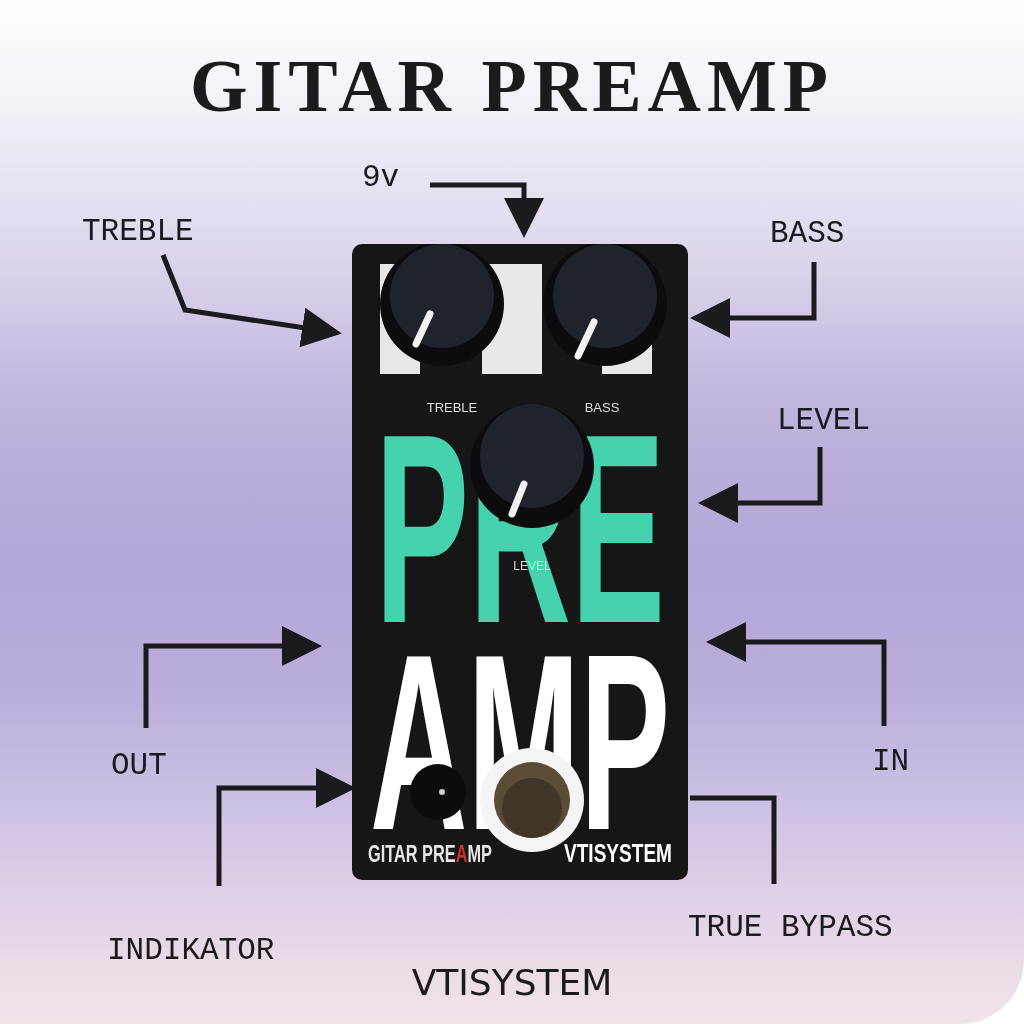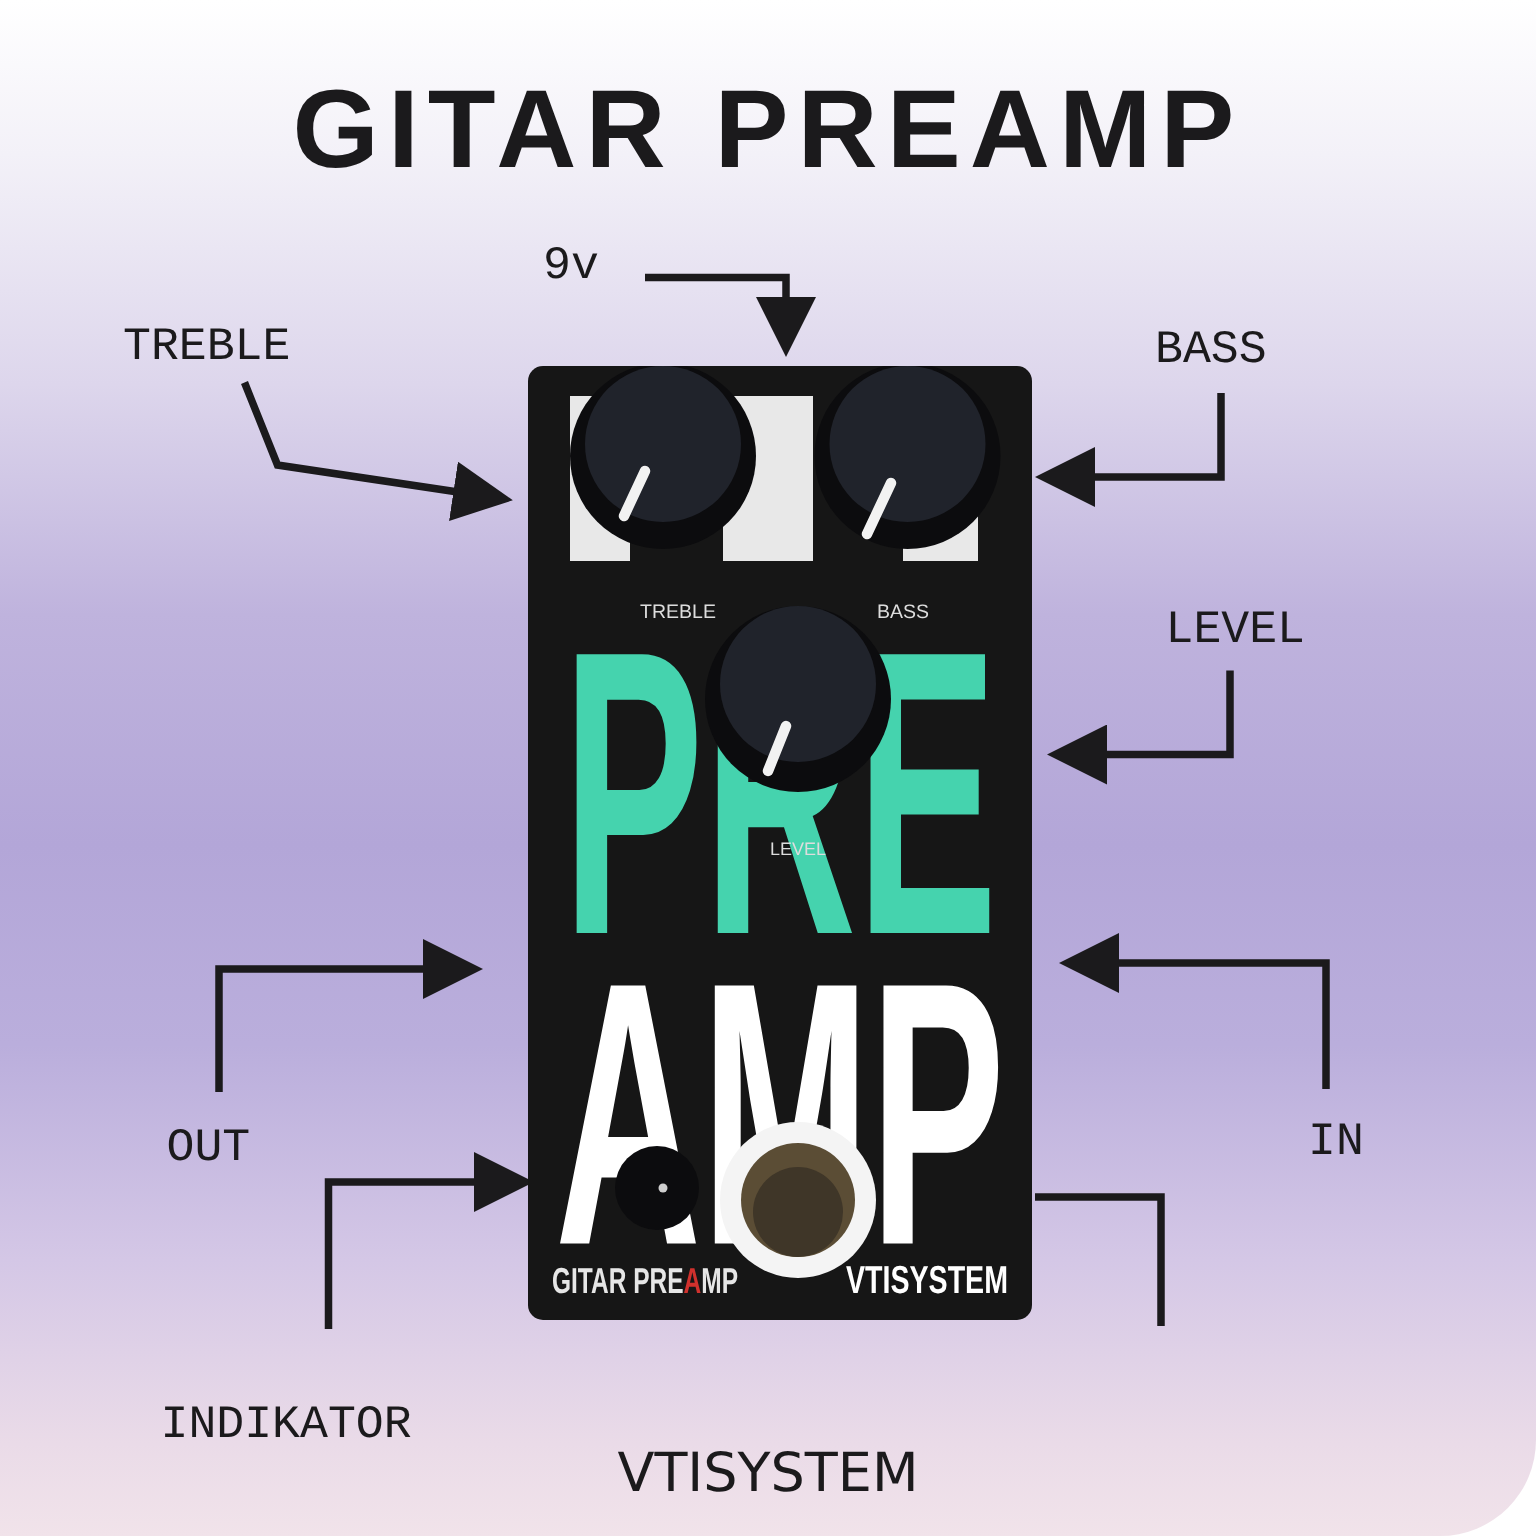--- a/index.html
+++ b/index.html
@@ -1,38 +1,39 @@
 <!DOCTYPE html>
 <html><head>
 <meta charset="utf-8">
 <style>
   html,body{margin:0;padding:0;background:#fff;}
   body{width:1024px;height:1024px;overflow:hidden;position:relative;font-family:"DejaVu Sans","Liberation Sans",sans-serif;}
   .canvas{position:absolute;left:0;top:0;width:1024px;height:1024px;border-radius:0 0 64px 0;
     background:linear-gradient(180deg,#ffffff 0%,#f3f1f8 10%,#ddd6ec 25%,#bfb3dd 40%,#b3a6d8 55%,#baaedc 68%,#d4c7e6 82%,#eadbe8 94%,#f1e3ea 100%);overflow:hidden;}
-  .title{position:absolute;left:0;width:1024px;top:46px;text-align:center;font-family:Liberation Sans, sans-serif;font-weight:bold;font-size:74px;letter-spacing:6px;color:#1b1a1c;line-height:80px;}
+  .title{position:absolute;left:0;width:1024px;top:46px;text-align:center;font-family:Liberation Serif, serif;font-weight:bold;font-size:74px;letter-spacing:6px;color:#1b1a1c;line-height:80px;}
   .lbl{position:absolute;font-family:Liberation Mono, monospace;font-size:31px;color:#1b1a1c;line-height:36px;white-space:nowrap;}
   svg.arrows{position:absolute;left:0;top:0;width:1024px;height:1024px;}
   .pedal{position:absolute;left:352px;top:244px;width:275px;height:636px;}
   .footer{position:absolute;left:0;width:1024px;top:962px;text-align:center;font-family:"DejaVu Sans",sans-serif;font-size:36px;color:#1b1a1c;}
 </style>
 </head>
 <body>
 
 <div class="canvas">
 
   <div class="title">GITAR PREAMP</div>
 
   <div class="lbl" style="left:362px;top:160px;">9v</div>
   <div class="lbl" style="left:82px;top:214px;">TREBLE</div>
   <div class="lbl" style="left:770px;top:216px;">BASS</div>
   <div class="lbl" style="left:777px;top:403px;">LEVEL</div>
   <div class="lbl" style="left:111px;top:748px;">OUT</div>
   <div class="lbl" style="left:872px;top:744px;">IN</div>
   <div class="lbl" style="left:107px;top:889px;margin-top:44px;">INDIKATOR</div>
+  <div class="lbl" style="left:688px;top:910px;">TRUE BYPASS</div>
 
   <svg class="arrows" viewBox="0 0 1024 1024">
     <defs>
       <marker id="ah" markerWidth="8" markerHeight="8" refX="6" refY="4" orient="auto" markerUnits="strokeWidth">
         <path d="M0,0 L8,4 L0,8 z" fill="#1b1a1c"></path>
       </marker>
     </defs>
     <g fill="none" stroke="#1b1a1c" stroke-width="5" stroke-linejoin="miter">
 
       <polyline points="430,185 524,185 524,228" marker-end="url(#ah)"></polyline>

